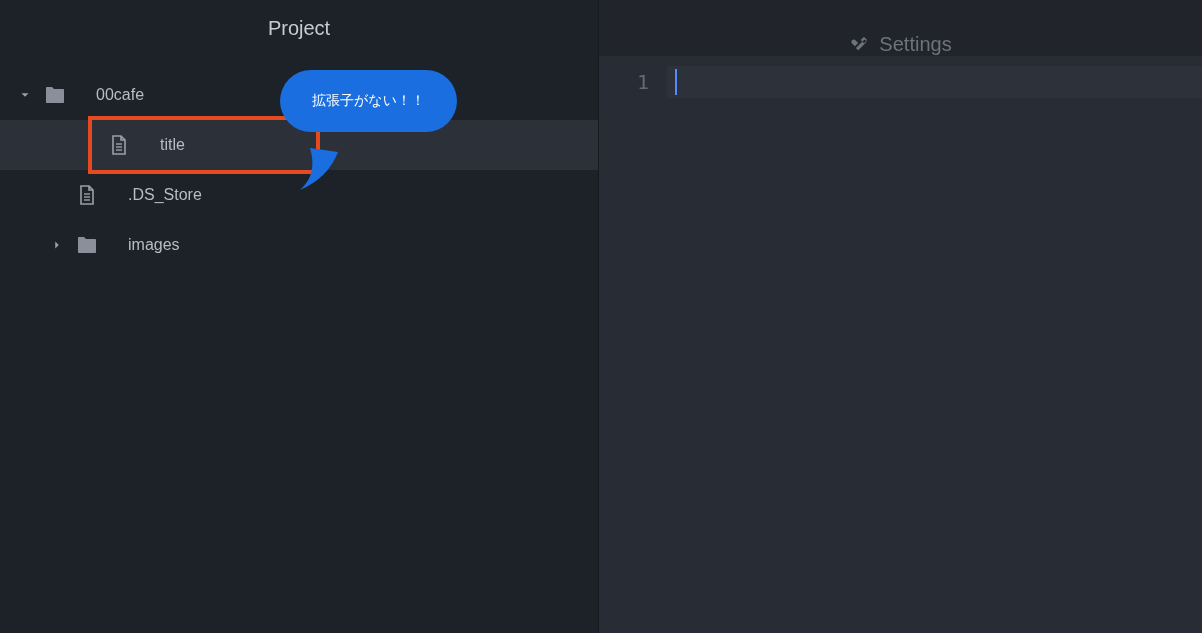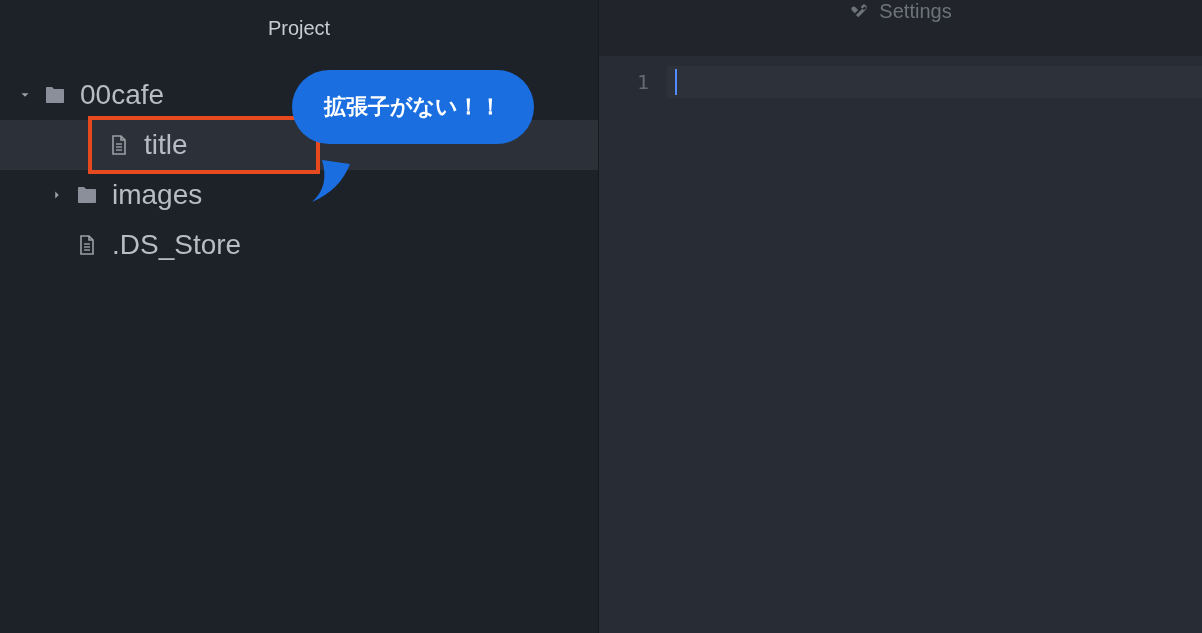--- a/index.html
+++ b/index.html
@@ -97,37 +97,38 @@
       align-items: center;
       justify-content: center;
     }
     
     .folder-icon svg, .file-icon svg {
       width: 24px;
       height: 24px;
     }
     
     .tree-label {
-      font-size: 28px;
+      font-size: 16px;
+      margin-left: 16px;
     }
     
     .editor-panel {
       flex: 1;
       height: 100%;
       background: #282c34;
       border-left: 1px solid #181a1f;
       display: flex;
       flex-direction: column;
     }
     
     .editor-tabs {
       height: 56px;
       background: #21252b;
       display: flex;
-      align-items: flex-start;
+      align-items: flex-end;
       justify-content: center;
       font-size: 20px;
       color: #6e727a;
     }
     
     .tab-content {
       display: flex;
       align-items: center;
       gap: 10px;
     }
@@ -177,27 +178,27 @@
       left: 8px;
       top: 3px;
       width: 2px;
       height: 26px;
       background: #528bff;
     }
     
     .speech-bubble {
       position: absolute;
       top: 70px;
-      left: 292px;
+      left: 280px;
       background: #1a6ee0;
       border-radius: 50px;
       padding: 22px 32px;
       color: #ffffff;
-      font-size: 22px;
-      font-weight: 700;
+      font-size: 14px;
+      font-weight: 400;
       z-index: 10;
       white-space: nowrap;
     }
     
     .speech-tail {
       position: absolute;
       bottom: -24px;
       left: 30px;
       width: 0;
       height: 0;
@@ -250,46 +251,46 @@
               <line x1="9" y1="14" x2="15" y2="14" stroke="#9aa0a6" stroke-width="1.4"></line>
               <line x1="9" y1="17" x2="15" y2="17" stroke="#9aa0a6" stroke-width="1.4"></line>
             </svg>
         </span>
         <span class="tree-label">title</span>
       </div>
       <div class="highlight-box" style="top:-4px; left:88px; width:232px; height:58px;"></div>
     </div>
 
     <div class="tree-row tree-indent-1">
-      <span class="expand-icon">
-        <svg viewBox="0 0 16 16">
-            <path d="M6 4 L10 8 L6 12 Z"></path>
-          </svg>
-      </span>
-      <span class="folder-icon">
-        <svg viewBox="0 0 24 24">
-            <path fill="#8a8f99" d="M3 5 C3 4.4 3.4 4 4 4 L9 4 L11 6 L20 6 C20.6 6 21 6.4 21 7 L21 19 C21 19.6 20.6 20 20 20 L4 20 C3.4 20 3 19.6 3 19 Z"></path>
-          </svg>
-      </span>
-      <span class="tree-label">images</span>
-    </div>
-
-    <div class="tree-row tree-indent-1">
       <span class="expand-spacer"></span>
       <span class="file-icon">
         <svg viewBox="0 0 24 24">
             <path fill="none" stroke="#9aa0a6" stroke-width="1.6" d="M6 3 L14 3 L18 7 L18 21 L6 21 Z M14 3 L14 7 L18 7"></path>
             <line x1="9" y1="11" x2="15" y2="11" stroke="#9aa0a6" stroke-width="1.4"></line>
             <line x1="9" y1="14" x2="15" y2="14" stroke="#9aa0a6" stroke-width="1.4"></line>
             <line x1="9" y1="17" x2="15" y2="17" stroke="#9aa0a6" stroke-width="1.4"></line>
           </svg>
       </span>
       <span class="tree-label">.DS_Store</span>
     </div>
 
+    <div class="tree-row tree-indent-1">
+      <span class="expand-icon">
+        <svg viewBox="0 0 16 16">
+            <path d="M6 4 L10 8 L6 12 Z"></path>
+          </svg>
+      </span>
+      <span class="folder-icon">
+        <svg viewBox="0 0 24 24">
+            <path fill="#8a8f99" d="M3 5 C3 4.4 3.4 4 4 4 L9 4 L11 6 L20 6 C20.6 6 21 6.4 21 7 L21 19 C21 19.6 20.6 20 20 20 L4 20 C3.4 20 3 19.6 3 19 Z"></path>
+          </svg>
+      </span>
+      <span class="tree-label">images</span>
+    </div>
+
   </div>
 </div>
 
 <div class="editor-panel">
   <div class="editor-tabs">
     <div class="tab-content">
       <svg viewBox="0 0 24 24">
         <path d="M20.7 7.3c.4.4.4 1 0 1.4l-9 9c-.4.4-1 .4-1.4 0l-2-2 10.4-10.4 2 2zm-17-1c-1.1 1.1-1.1 2.9 0 4l3.3 3.3 4-4L7.7 6.3c-1.1-1.1-2.9-1.1-4 0z M17 3l-3 3 4 4 3-3c.5-.5.5-1.3 0-1.8l-2.2-2.2c-.5-.5-1.3-.5-1.8 0z"></path>
       </svg>
       <span>Settings</span>

